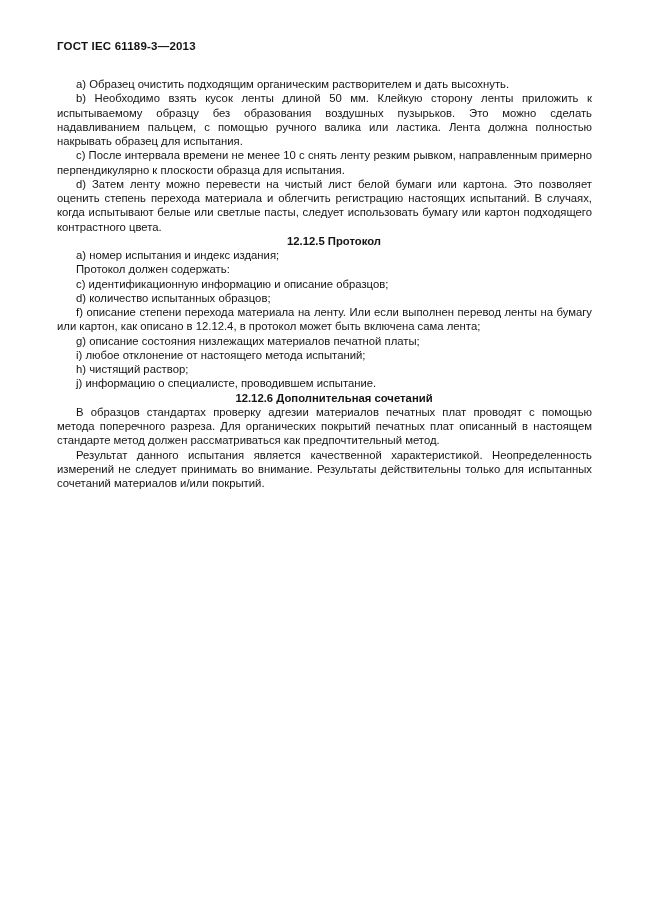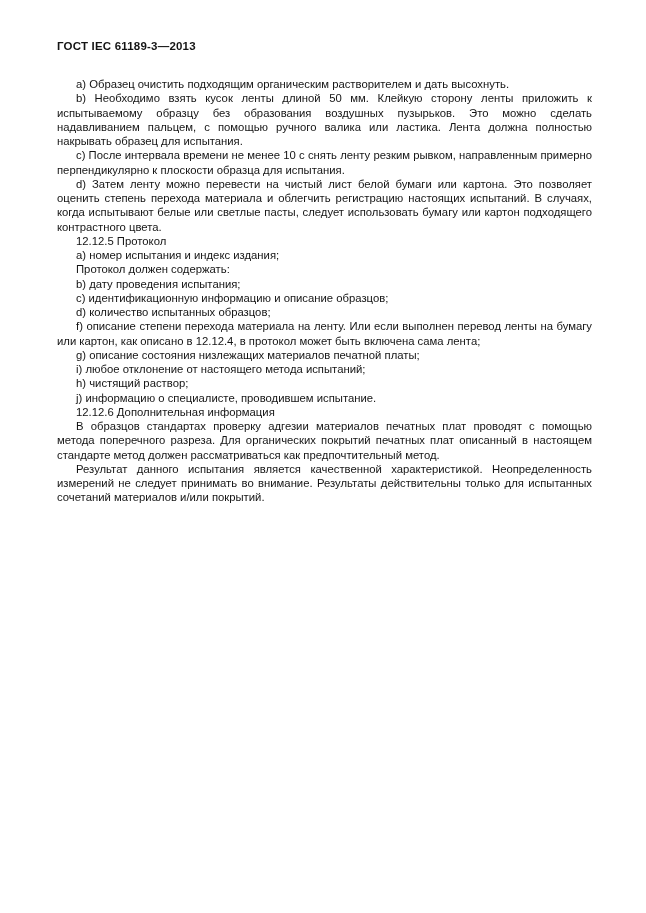--- a/index.html
+++ b/index.html
@@ -32,22 +32,22 @@
     width: 535px;
     font-size: 11.3px;
     line-height: 14.25px;
     text-align: justify;
   }
   .doc-body p {
     margin: 0;
     text-indent: 19px;
   }
   .doc-body p.heading {
-    font-weight: normal;
-    text-align: left;
+    font-weight: bold;
+    text-align: center;
   }
   .page-number {
     position: absolute;
     left: 57px;
     top: 821px;
     font-size: 14px;
   }
 </style>
 </head>
 <body>
@@ -56,27 +56,26 @@
   <div class="doc-header">ГОСТ IEC 61189-3—2013</div>
 
   <div class="doc-body">
       <p class="body">a) Образец очистить подходящим органическим растворителем и дать высохнуть.</p>
       <p class="body">b) Необходимо взять кусок ленты длиной 50 мм. Клейкую сторону ленты приложить к испытываемому образцу без образования воздушных пузырьков. Это можно сделать надавливанием пальцем, с помощью ручного валика или ластика. Лента должна полностью накрывать образец для испытания.</p>
       <p class="body">c) После интервала времени не менее 10 с снять ленту резким рывком, направленным примерно перпендикулярно к плоскости образца для испытания.</p>
       <p class="body">d) Затем ленту можно перевести на чистый лист белой бумаги или картона. Это позволяет оценить степень перехода материала и облегчить регистрацию настоящих испытаний. В случаях, когда испытывают белые или светлые пасты, следует использовать бумагу или картон подходящего контрастного цвета.</p>
       <p class="heading">12.12.5 Протокол</p>
       <p class="body">a) номер испытания и индекс издания;</p>
       <p class="body">Протокол должен содержать:</p>
-      <p class="body">b) дату проведения испытания;</p>
       <p class="body">c) идентификационную информацию и описание образцов;</p>
       <p class="body">d) количество испытанных образцов;</p>
       <p class="body">f) описание степени перехода материала на ленту. Или если выполнен перевод ленты на бумагу или картон, как описано в 12.12.4, в протокол может быть включена сама лента;</p>
       <p class="body">g) описание состояния низлежащих материалов печатной платы;</p>
       <p class="body">i) любое отклонение от настоящего метода испытаний;</p>
       <p class="body">h) чистящий раствор;</p>
       <p class="body">j) информацию о специалисте, проводившем испытание.</p>
-      <p class="heading">12.12.6 Дополнительная информация</p>
+      <p class="heading">12.12.6 Дополнительная сочетаний</p>
       <p class="body">В образцов стандартах проверку адгезии материалов печатных плат проводят с помощью метода поперечного разреза. Для органических покрытий печатных плат описанный в настоящем стандарте метод должен рассматриваться как предпочтительный метод.</p>
       <p class="body">Результат данного испытания является качественной характеристикой. Неопределенность измерений не следует принимать во внимание. Результаты действительны только для испытанных сочетаний материа­лов и/или покрытий.</p>
     </div>
 
   <div class="page-number">80</div>
 </div>
 
 </body></html>

